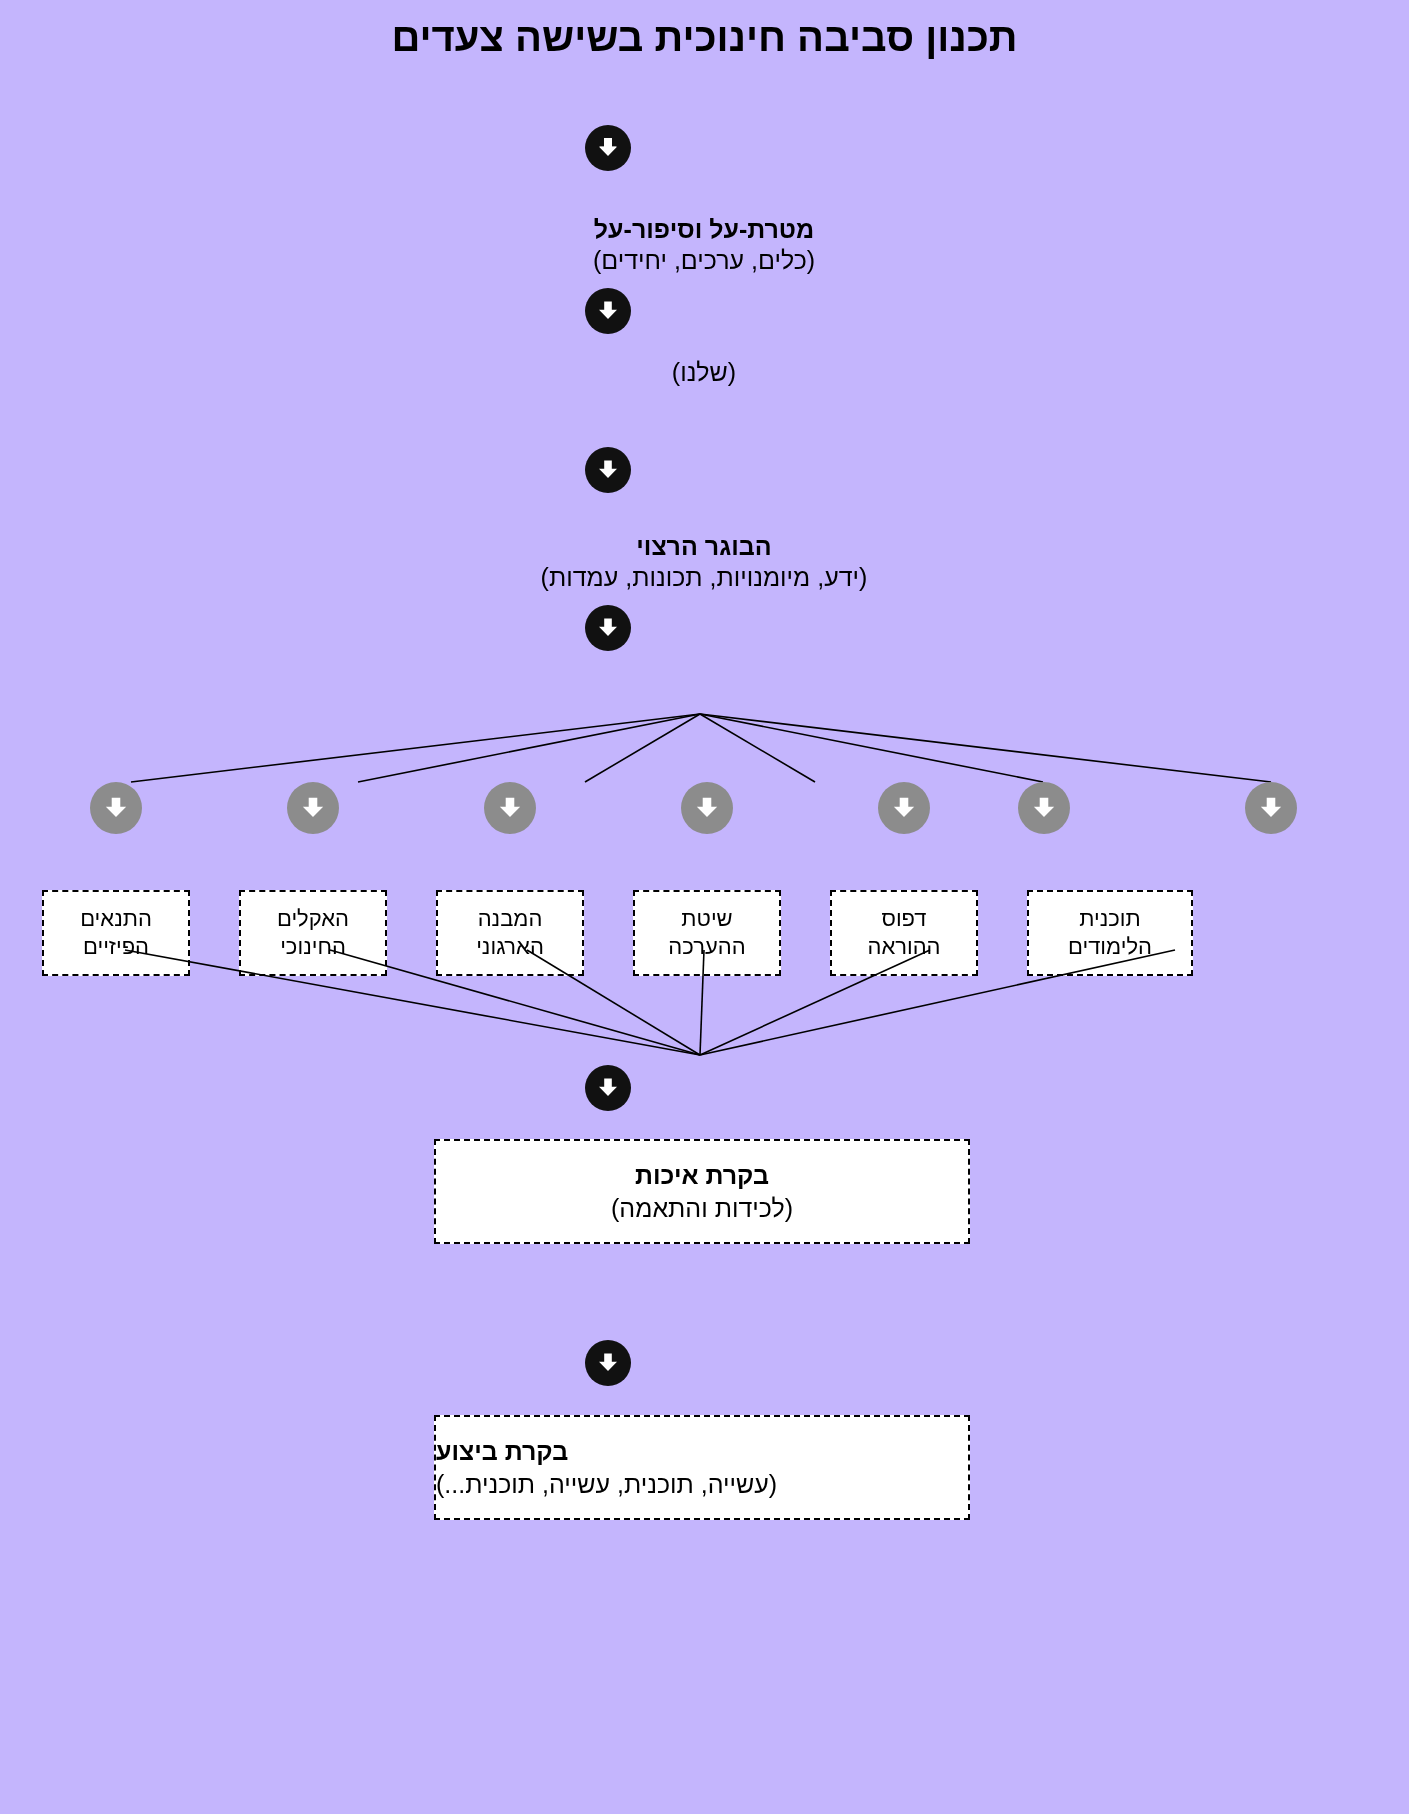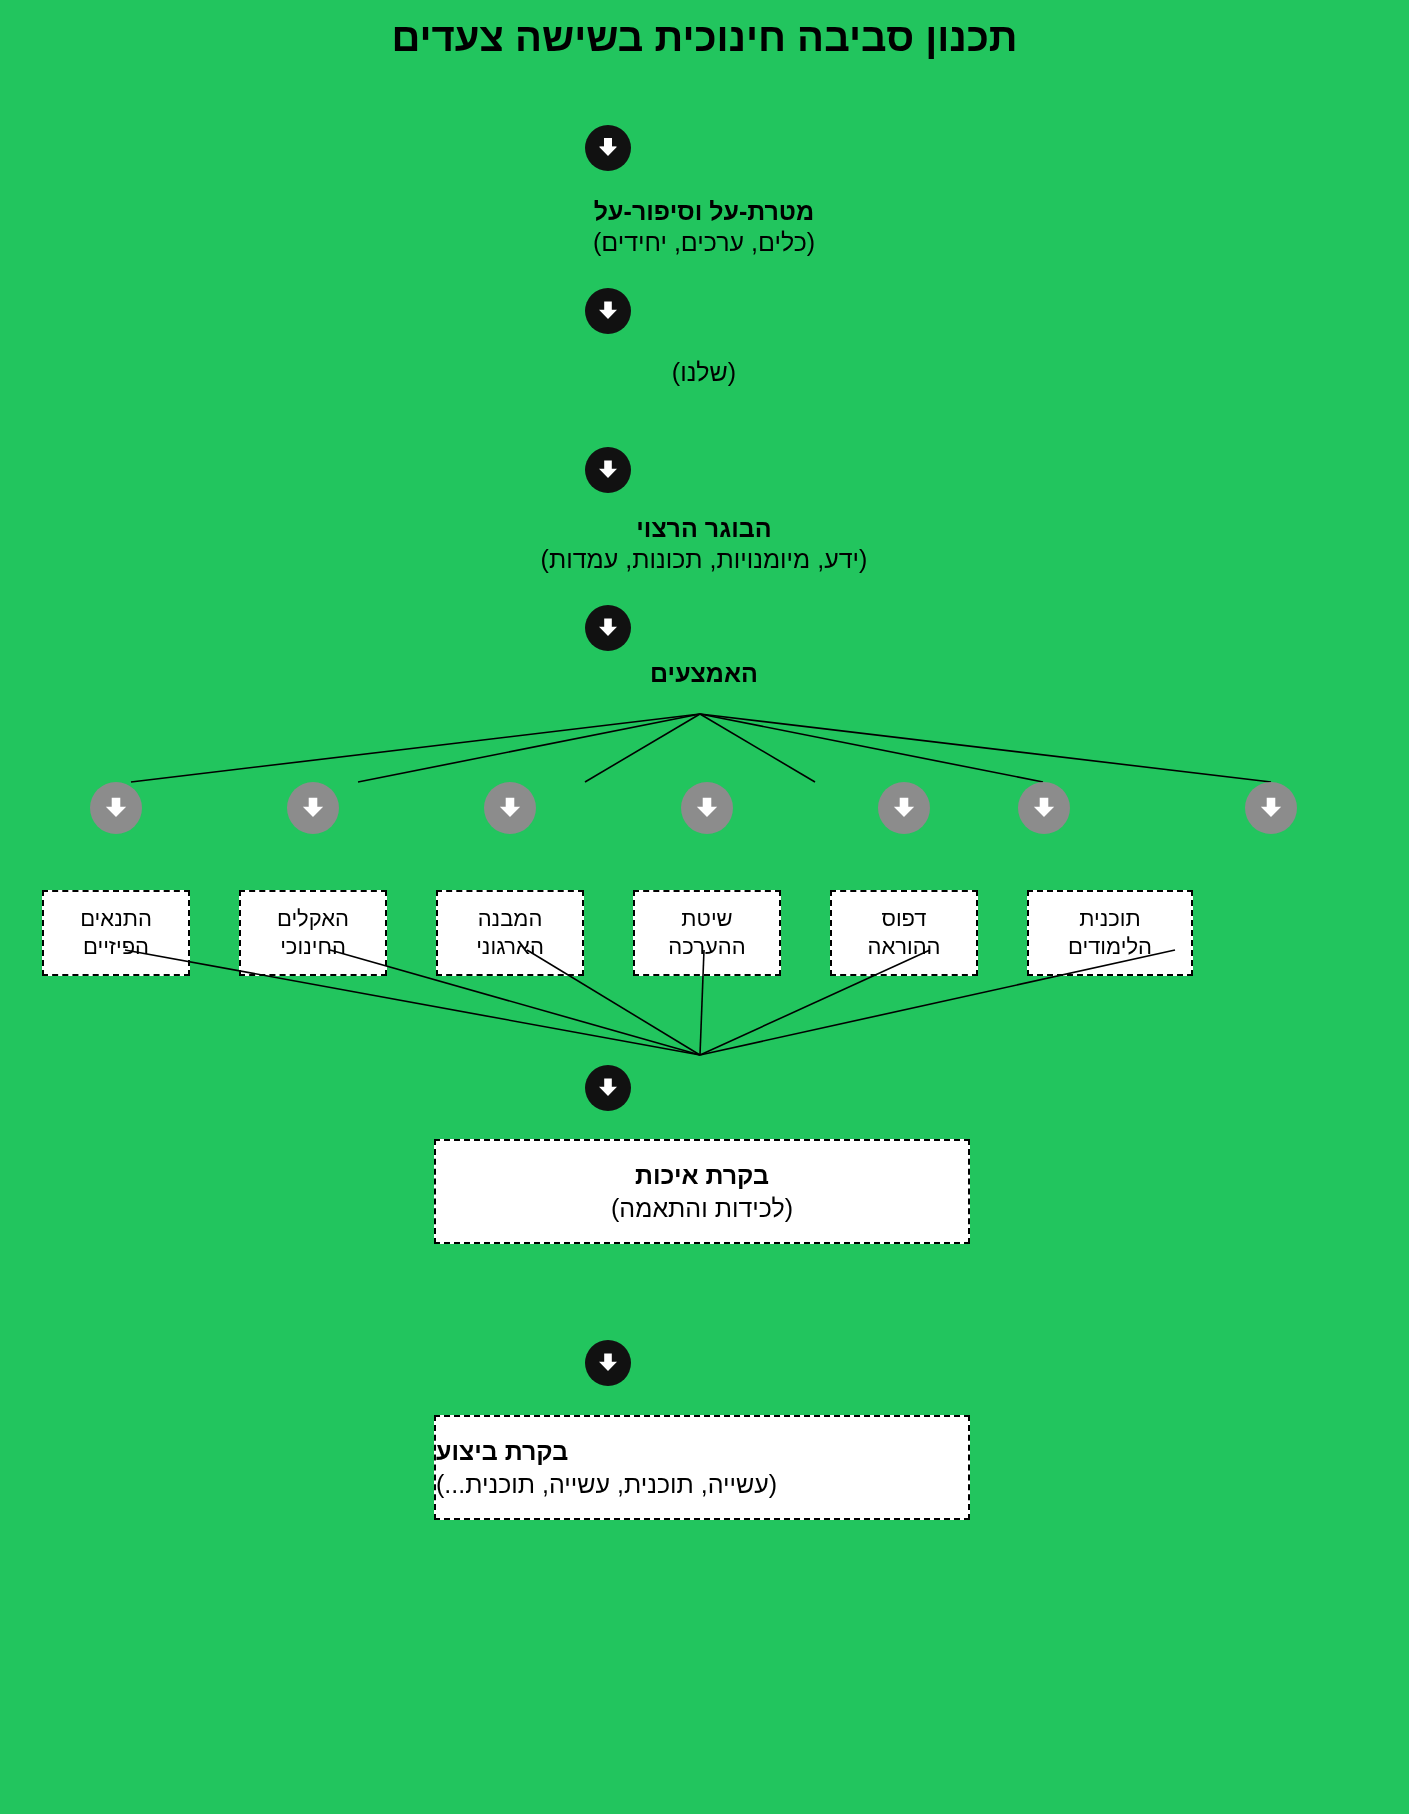--- a/index.html
+++ b/index.html
@@ -8,21 +8,21 @@
     background: #ffffff;
   }
   body {
     font-family: "Liberation Sans", "DejaVu Sans", sans-serif;
     color: #000000;
   }
   #page {
     position: relative;
     width: 1409px;
     height: 1814px;
-    background: #22c55e;
+    background: #c4b5fd;
     overflow: hidden;
   }
 
   
   .diagram-title {
     position: absolute;
     top: 14px;
     left: 0;
     width: 1409px;
     text-align: center;
@@ -52,20 +52,21 @@
     position: absolute;
     width: 700px;
     text-align: center;
     direction: rtl;
     line-height: 1.25;
   }
   .step-text .main {
     font-size: 25px;
     font-weight: bold;
     display: block;
+    margin-top: 18px;
   }
   .step-text .sub {
     font-size: 25px;
     font-weight: normal;
     display: block;
   }
 
   
   .means-box {
     position: absolute;
@@ -148,23 +149,20 @@
   <div class="step-text" style="left:354px; top:513px;">
     <span class="main">הבוגר הרצוי</span>
     <span class="sub">(ידע, מיומנויות, תכונות, עמדות)</span>
   </div>
 
   <div class="arrow-badge" style="left:585px; top:605px;">
     <svg width="28" height="28" viewBox="0 0 28 28" aria-hidden="true">
       <path d="M14 22 L5 12.8 L10.2 12.8 L10.2 4.5 L17.8 4.5 L17.8 12.8 L23 12.8 Z" fill="#ffffff"></path>
     </svg>
   </div>
-  <div class="step-text" style="left:354px; top:658px;">
-    <span class="main">האמצעים</span>
-  </div>
 
   <svg class="connectors">
     <line x1="700" y1="714" x2="131" y2="782"></line>
     <line x1="700" y1="714" x2="358" y2="782"></line>
     <line x1="700" y1="714" x2="585" y2="782"></line>
     <line x1="700" y1="714" x2="815" y2="782"></line>
     <line x1="700" y1="714" x2="1043" y2="782"></line>
     <line x1="700" y1="714" x2="1271" y2="782"></line>
   </svg>
 

